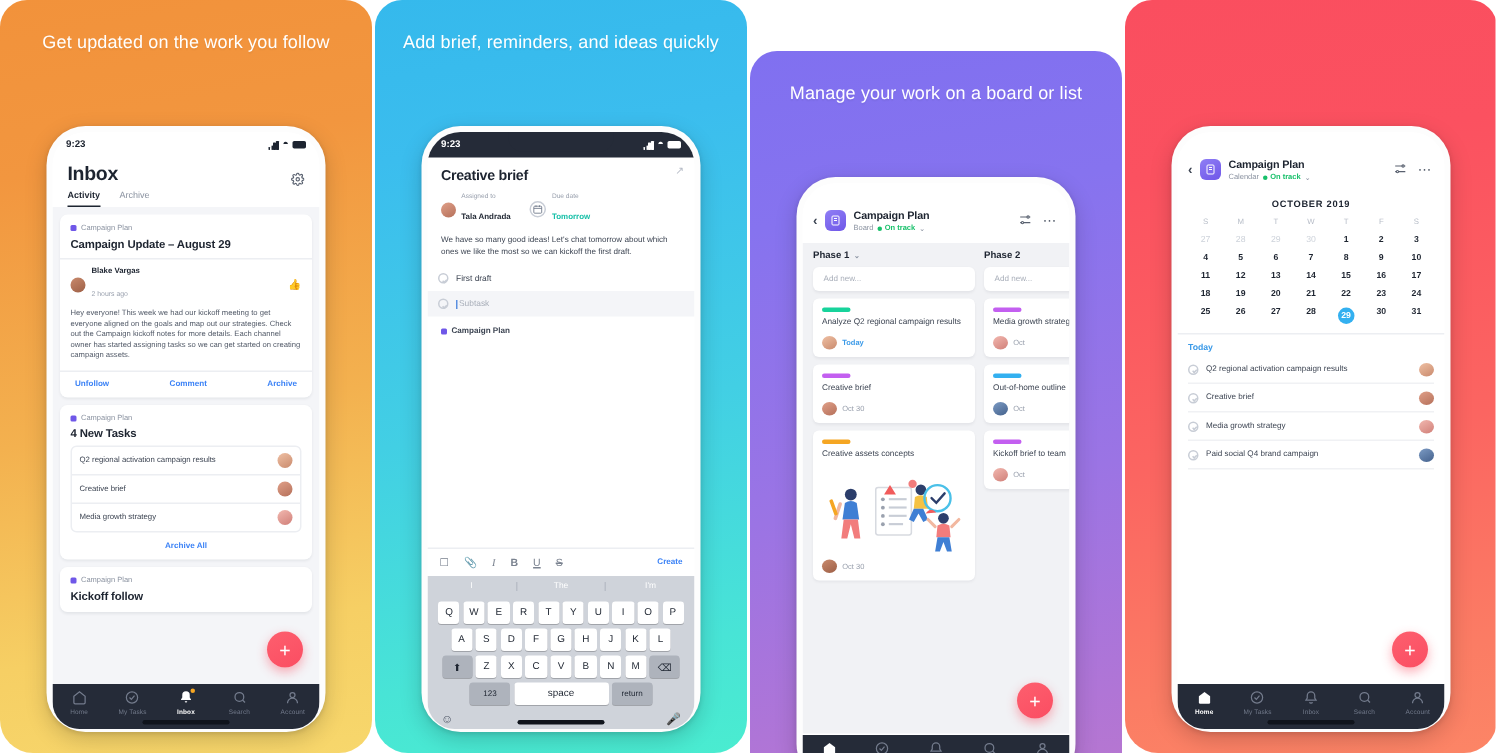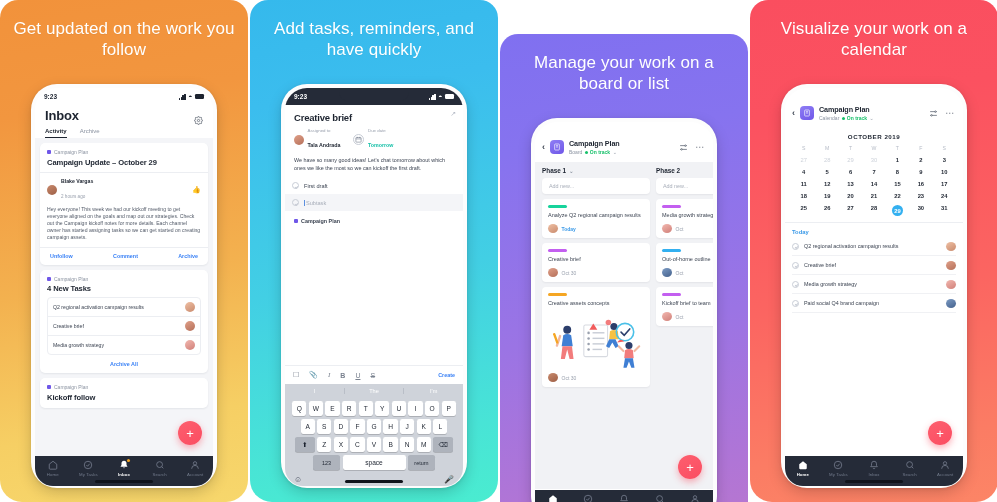--- a/index.html
+++ b/index.html
@@ -17,21 +17,21 @@
   }
   .panel + .panel { margin-left:2px; }
   .p1 { background:linear-gradient(170deg,#f2923b 0%, #f2963f 22%, #f3b14f 55%, #f6cf64 82%, #f7d76c 100%); }
   .p2 { background:linear-gradient(170deg,#35b9ec 0%, #3bbdee 20%, #42cfe4 55%, #48e4d6 85%, #4aecd0 100%); }
   .p3 { background:linear-gradient(170deg,#8070f0 0%, #8673ef 22%, #9b74e4 58%, #b075d6 86%, #b977ce 100%);margin-top:34px; }
   .p4 { background:linear-gradient(170deg,#fa4e5f 0%, #fb5160 22%, #fb6561 58%, #fb7c64 86%, #fc8566 100%); }
 
   .headline {
     position:absolute; top:18px; left:12px; right:12px;
     text-align:center; color:#ffffff;
-    font-size:17px; line-height:21px; font-weight:400;
+    font-size:12px; line-height:21px; font-weight:400;
     letter-spacing:0.1px;
     text-shadow:0 1px 1px rgba(0,0,0,.05);
   }
 
   
   .phone {
     position:absolute; left:31px; top:84px;
     width:186px; height:404px;
     background:#fdfdfd;
     border-radius:26px 26px 26px 26px;
@@ -252,21 +252,21 @@
           </div>
         </div>
 
         <div class="inbox-body">
 
           <div class="card">
             <div class="proj-line">
               <span class="proj-dot"></span>
               <span>Campaign Plan</span>
             </div>
-            <div class="card-h">Campaign Update – October 29</div>
+            <div class="card-h">Campaign Update – August 29</div>
             <div class="divider"></div>
             <div class="rowflex">
               <div class="author">
                 <span class="av"></span>
                 <span>
                   <span class="an" style="display:block">Blake Vargas</span>
                   <span class="at">2 hours ago</span>
                 </span>
               </div>
               <span style="font-size:7px;color:#b6bcc7">👍</span>
@@ -360,21 +360,21 @@
               </span>
             <span class="tlabel">Account</span>
           </div>
         </div>
         <div class="homebar"></div>
       </div>
     </div>
   </div>
 
   <div class="panel p2">
-    <div class="headline">Add tasks, reminders, and have quickly</div>
+    <div class="headline">Add brief, reminders, and ideas quickly</div>
     <div class="phone">
       <div class="screen">
         <div class="notch dark"></div>
         <div class="statusbar dark">
           <span>9:23</span>
           <span class="sb-right">
             <span class="sig">
                 <i></i>
                 <i></i>
                 <i></i>
@@ -675,21 +675,20 @@
               </span>
             <span class="tlabel">Account</span>
           </div>
         </div>
         <div class="homebar"></div>
       </div>
     </div>
   </div>
 
   <div class="panel p4">
-    <div class="headline">Visualize your work on a calendar</div>
     <div class="phone">
       <div class="screen">
         <div class="notch"></div>
         <div style="height:12px"></div>
         <div class="proj-head">
           <span class="back">‹</span>
           <span class="proj-ico">
             <svg viewBox="0 0 24 24" fill="none" stroke="#fff" stroke-width="2">
                 <rect x="5" y="3" width="14" height="18" rx="2"></rect>
                 <path d="M9 8h6M9 12h6"></path>

